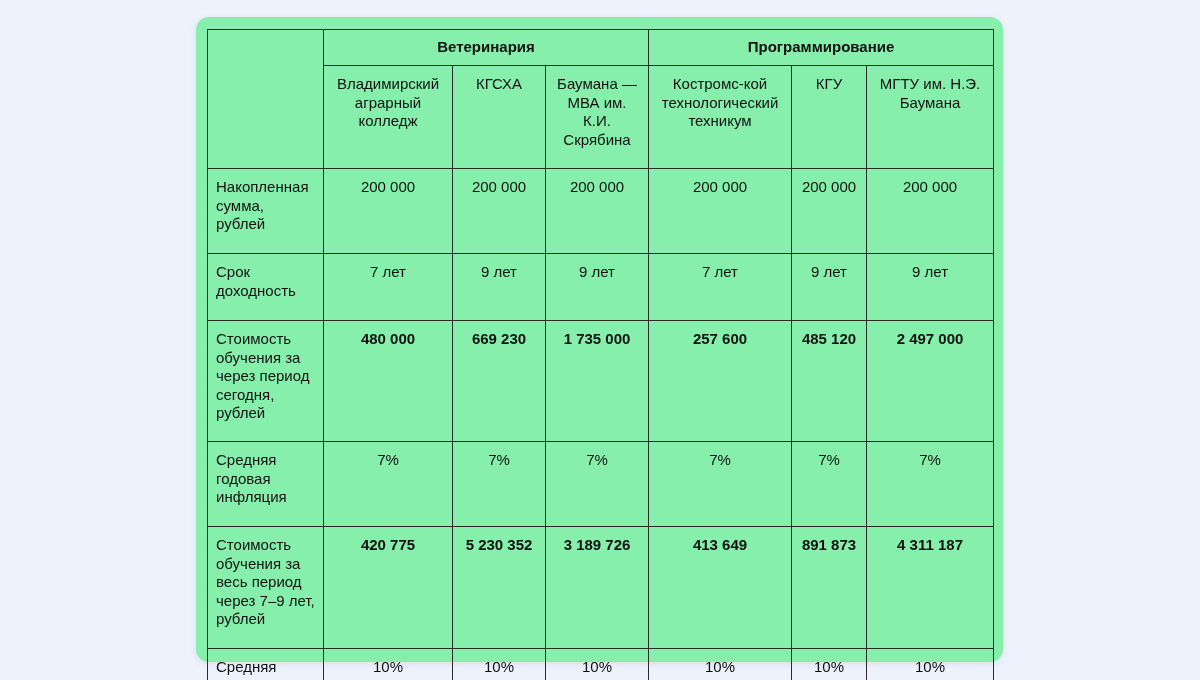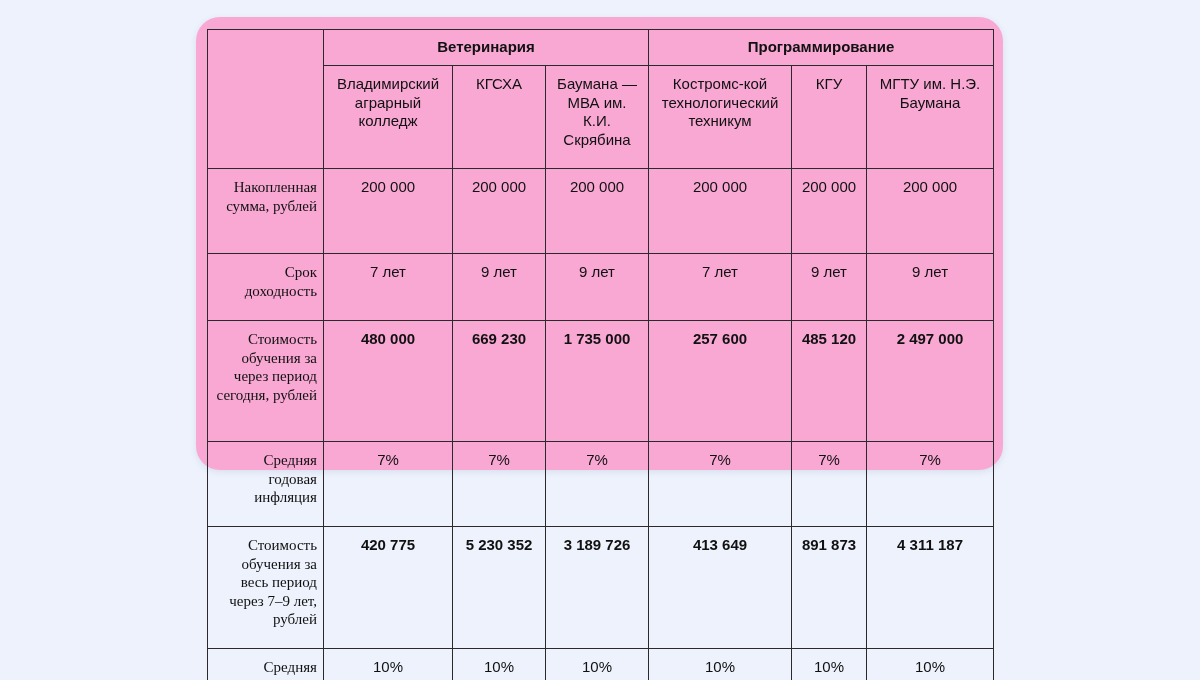--- a/index.html
+++ b/index.html
@@ -7,23 +7,23 @@
       width: 1200px; height: 680px;
       background: #edf2fc;
       position: relative;
       overflow: hidden;
       font-family: "Liberation Sans", sans-serif;
       color: #111;
     }
     .card {
       position: absolute;
       left: 196px; top: 17px;
-      width: 807px; height: 453px;
-      background: #f9a8d4;
-      border-radius: 24px;
+      width: 807px; height: 645px;
+      background: #86efac;
+      border-radius: 13px;
       box-shadow: 0 2px 6px rgba(120,140,180,0.18);
     }
     table.edu {
       position: absolute;
       left: 11px; top: 12px;
       border-collapse: collapse;
       table-layout: fixed;
       width: 786px;
       font-size: 15px;
       line-height: 18.5px;
@@ -35,21 +35,21 @@
       text-align: center;
       font-weight: normal;
     }
     table.edu th.group {
       font-weight: bold;
       vertical-align: middle;
       padding: 0;
       height: 35px;
     }
     table.edu th.inst { height: 82px; }
-    table.edu td.label { text-align: right; padding-left: 8px; font-family: Liberation Serif, serif; }
+    table.edu td.label { text-align: left; padding-left: 8px; }
     table.edu td.bold { font-weight: bold; }
     tr.r1 td { height: 64px; }
     tr.r2 td { height: 46px; }
     tr.r3 td { height: 100px; }
     tr.r4 td { height: 64px; }
     tr.r5 td { height: 101px; }
     tr.r6 td { height: 64px; }
   </style>
 </head>
 <body>

